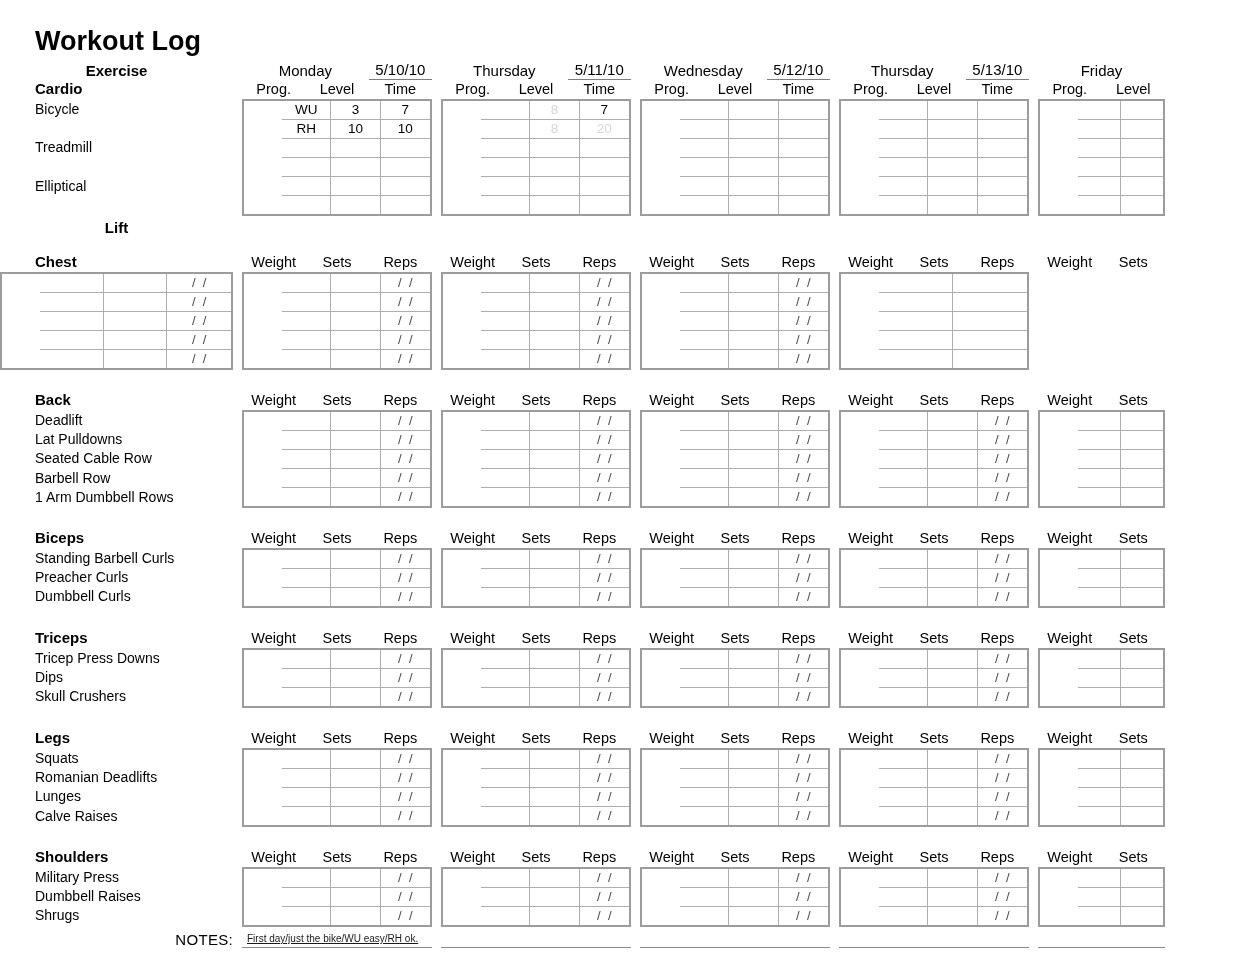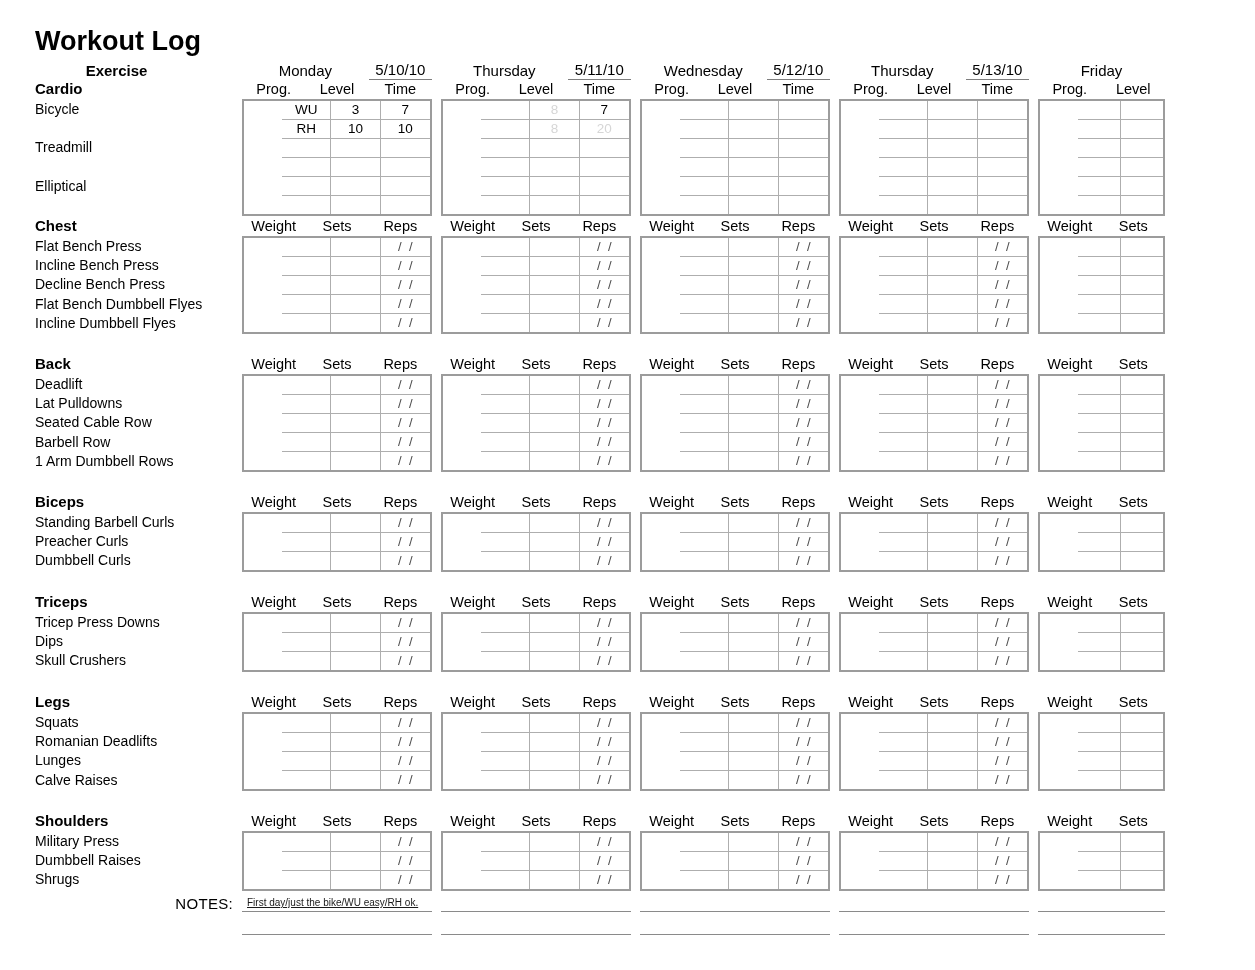--- a/index.html
+++ b/index.html
@@ -34,21 +34,21 @@
   .cell.reps{color:#4a4a4a;font-size:13px;}
 
   
   .stack{padding-top:1px;}
   .slot{height:19.2px;line-height:19.2px;font-size:14px;padding-left:35px;white-space:nowrap;}
 
   
   .row-lift{margin-top:4px;height:16px;}
   .liftlbl{text-align:center;font-weight:bold;font-size:15px;line-height:16px;}
 
-  .mt2{margin-top:1px;}
+  .mt2{margin-top:17px;}
   .mt21{margin-top:21px;}
 
   
   .row-notesA{margin-top:4px;height:16px;}
   .row-notesB{margin-top:7px;height:15px;}
   .notelabel{text-align:right;font-size:15px;line-height:16px;letter-spacing:0.3px;}
   .noteline{border-bottom:1.3px solid #8a8a8a;height:16px;font-size:10px;line-height:15px;padding-left:5px;white-space:nowrap;overflow:hidden;color:#1a1a1a;text-decoration:underline;}
 </style>
 </head>
 <body>
@@ -262,20 +262,23 @@
           <div class="trow cols2">
             <div class="cell"></div>
             <div class="cell"></div>
           </div>
           <div class="trow cols2">
             <div class="cell"></div>
             <div class="cell"></div>
           </div>
         </div>
       </div>
+      <div class="grid row-lift">
+        <div class="liftlbl">Lift</div>
+      </div>
       <div class="grid row-colhdr mt2">
         <div class="seclabel">Chest</div>
         <div class="cols3">
           <span class="colhdr">Weight</span>
           <span class="colhdr">Sets</span>
           <span class="colhdr">Reps</span>
         </div>
         <div class="cols3">
           <span class="colhdr">Weight</span>
           <span class="colhdr">Sets</span>
@@ -290,27 +293,20 @@
           <span class="colhdr">Weight</span>
           <span class="colhdr">Sets</span>
           <span class="colhdr">Reps</span>
         </div>
         <div class="cols2">
           <span class="colhdr">Weight</span>
           <span class="colhdr">Sets</span>
         </div>
       </div>
       <div class="grid row-body">
-        <div class="stack">
-          <div class="slot">Flat Bench Press</div>
-          <div class="slot">Incline Bench Press</div>
-          <div class="slot">Decline Bench Press</div>
-          <div class="slot">Flat Bench Dumbbell Flyes</div>
-          <div class="slot">Incline Dumbbell Flyes</div>
-        </div>
         <div class="tbl">
           <div class="trow cols3">
             <div class="cell"></div>
             <div class="cell"></div>
             <div class="cell reps">/  /</div>
           </div>
           <div class="trow cols3">
             <div class="cell"></div>
             <div class="cell"></div>
             <div class="cell reps">/  /</div>

